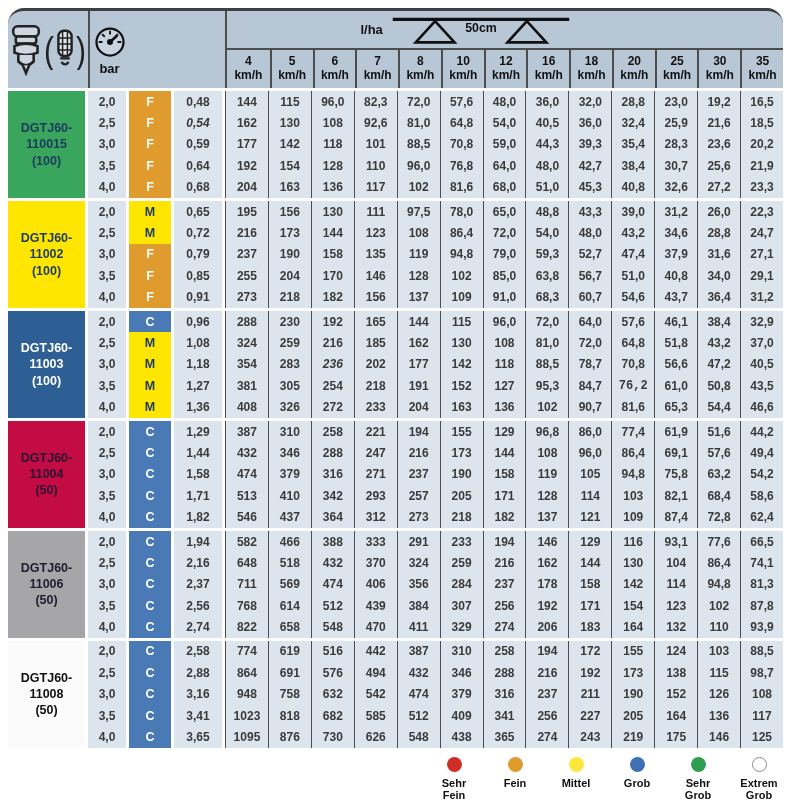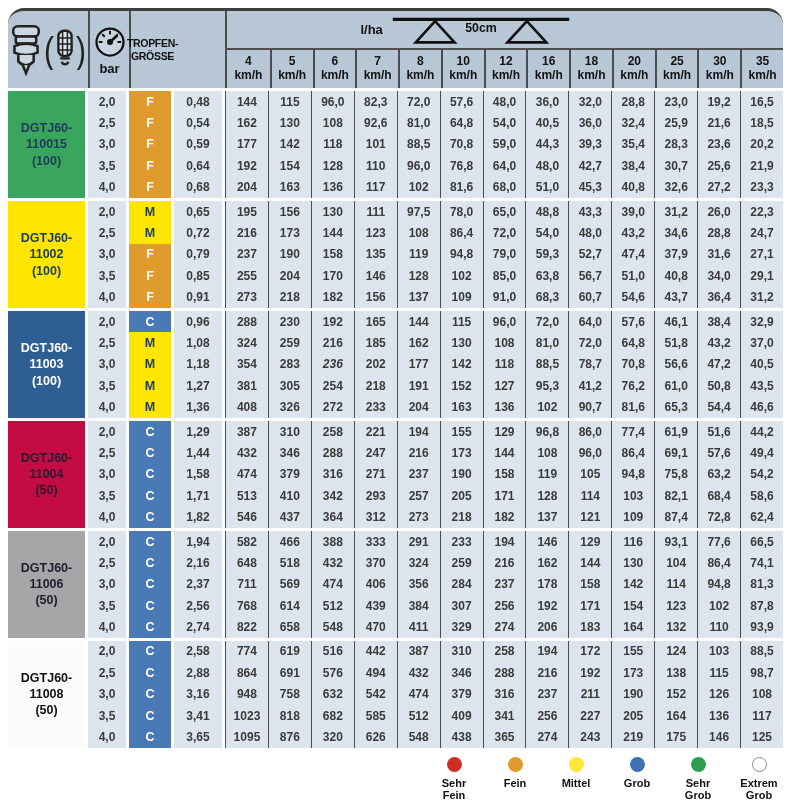--- a/index.html
+++ b/index.html
@@ -82,24 +82,20 @@
         <svg width="36" height="36" viewBox="0 0 48 48" fill="none" stroke="#111" stroke-width="3">
           <circle cx="24" cy="24" r="18" fill="#c8d4e0"></circle>
           <path d="M24 9 V14 M39 24 H34 M9 24 H14 M34.6 13.4 L31 17 M13.4 13.4 L17 17" stroke-width="2.5"></path>
           <path d="M24 24 L34 15" stroke-width="3.5"></path>
           <circle cx="24" cy="24" r="2.5" fill="#111"></circle>
         </svg>
       </span>
       <span class="lbl">bar</span>
     </div>
 
-    <div class="h-trop">
-      <span>TROPFEN-</span>
-      <span>GRÖSSE</span>
-    </div>
 
 
     <div class="h-speeds">
       <div class="banner">
         <span class="lha">l/ha</span>
         <span>
           <svg width="180" height="30" viewBox="0 0 200 34" fill="none" stroke="#111">
             <line x1="0" y1="5" x2="200" y2="5" stroke-width="3.5"></line>
             <path d="M48 7 L26 31 L70 31 Z" stroke-width="3"></path>
             <path d="M152 7 L130 31 L174 31 Z" stroke-width="3"></path>
@@ -180,21 +176,21 @@
         <div class="cell c-val" style="grid-area: 1 / 10;">57,6</div>
         <div class="cell c-val" style="grid-area: 1 / 11;">48,0</div>
         <div class="cell c-val" style="grid-area: 1 / 12;">36,0</div>
         <div class="cell c-val" style="grid-area: 1 / 13;">32,0</div>
         <div class="cell c-val" style="grid-area: 1 / 14;">28,8</div>
         <div class="cell c-val" style="grid-area: 1 / 15;">23,0</div>
         <div class="cell c-val" style="grid-area: 1 / 16;">19,2</div>
         <div class="cell c-val" style="grid-area: 1 / 17;">16,5</div>
         <div class="cell c-bar" style="grid-row: 2;">2,5</div>
         <div class="cell c-drop" style="grid-row: 2; background: rgb(223, 155, 46); color: rgb(255, 255, 255);">F</div>
-        <div class="cell c-lmin" style="grid-row: 2;">0,54</div>
+        <div class="cell c-lmin" style="grid-row: 2; font-style: italic;">0,54</div>
         <div class="cell c-val" style="grid-area: 2 / 5;">162</div>
         <div class="cell c-val" style="grid-area: 2 / 6;">130</div>
         <div class="cell c-val" style="grid-area: 2 / 7;">108</div>
         <div class="cell c-val" style="grid-area: 2 / 8;">92,6</div>
         <div class="cell c-val" style="grid-area: 2 / 9;">81,0</div>
         <div class="cell c-val" style="grid-area: 2 / 10;">64,8</div>
         <div class="cell c-val" style="grid-area: 2 / 11;">54,0</div>
         <div class="cell c-val" style="grid-area: 2 / 12;">40,5</div>
         <div class="cell c-val" style="grid-area: 2 / 13;">36,0</div>
         <div class="cell c-val" style="grid-area: 2 / 14;">32,4</div>
@@ -391,22 +387,22 @@
         <div class="cell c-drop" style="grid-row: 4; background: rgb(255, 230, 0); color: rgb(29, 59, 94);">M</div>
         <div class="cell c-lmin" style="grid-row: 4;">1,27</div>
         <div class="cell c-val" style="grid-area: 4 / 5;">381</div>
         <div class="cell c-val" style="grid-area: 4 / 6;">305</div>
         <div class="cell c-val" style="grid-area: 4 / 7;">254</div>
         <div class="cell c-val" style="grid-area: 4 / 8;">218</div>
         <div class="cell c-val" style="grid-area: 4 / 9;">191</div>
         <div class="cell c-val" style="grid-area: 4 / 10;">152</div>
         <div class="cell c-val" style="grid-area: 4 / 11;">127</div>
         <div class="cell c-val" style="grid-area: 4 / 12;">95,3</div>
-        <div class="cell c-val" style="grid-area: 4 / 13;">41,2</div>
-        <div class="cell c-val" style="grid-area: 4 / 14;">76,2</div>
+        <div class="cell c-val" style="grid-area: 4 / 13;">84,7</div>
+        <div class="cell c-val" style="grid-area: 4 / 14; font-family: Liberation Mono, monospace;">76,2</div>
         <div class="cell c-val" style="grid-area: 4 / 15;">61,0</div>
         <div class="cell c-val" style="grid-area: 4 / 16;">50,8</div>
         <div class="cell c-val" style="grid-area: 4 / 17;">43,5</div>
         <div class="cell c-bar" style="grid-row: 5;">4,0</div>
         <div class="cell c-drop" style="grid-row: 5; background: rgb(255, 230, 0); color: rgb(29, 59, 94);">M</div>
         <div class="cell c-lmin" style="grid-row: 5;">1,36</div>
         <div class="cell c-val" style="grid-area: 5 / 5;">408</div>
         <div class="cell c-val" style="grid-area: 5 / 6;">326</div>
         <div class="cell c-val" style="grid-area: 5 / 7;">272</div>
         <div class="cell c-val" style="grid-area: 5 / 8;">233</div>
@@ -656,21 +652,21 @@
         <div class="cell c-val" style="grid-area: 4 / 13;">227</div>
         <div class="cell c-val" style="grid-area: 4 / 14;">205</div>
         <div class="cell c-val" style="grid-area: 4 / 15;">164</div>
         <div class="cell c-val" style="grid-area: 4 / 16;">136</div>
         <div class="cell c-val" style="grid-area: 4 / 17;">117</div>
         <div class="cell c-bar" style="grid-row: 5;">4,0</div>
         <div class="cell c-drop" style="grid-row: 5; background: rgb(74, 122, 181); color: rgb(255, 255, 255);">C</div>
         <div class="cell c-lmin" style="grid-row: 5;">3,65</div>
         <div class="cell c-val" style="grid-area: 5 / 5;">1095</div>
         <div class="cell c-val" style="grid-area: 5 / 6;">876</div>
-        <div class="cell c-val" style="grid-area: 5 / 7;">320</div>
+        <div class="cell c-val" style="grid-area: 5 / 7;">730</div>
         <div class="cell c-val" style="grid-area: 5 / 8;">626</div>
         <div class="cell c-val" style="grid-area: 5 / 9;">548</div>
         <div class="cell c-val" style="grid-area: 5 / 10;">438</div>
         <div class="cell c-val" style="grid-area: 5 / 11;">365</div>
         <div class="cell c-val" style="grid-area: 5 / 12;">274</div>
         <div class="cell c-val" style="grid-area: 5 / 13;">243</div>
         <div class="cell c-val" style="grid-area: 5 / 14;">219</div>
         <div class="cell c-val" style="grid-area: 5 / 15;">175</div>
         <div class="cell c-val" style="grid-area: 5 / 16;">146</div>
         <div class="cell c-val" style="grid-area: 5 / 17;">125</div>

